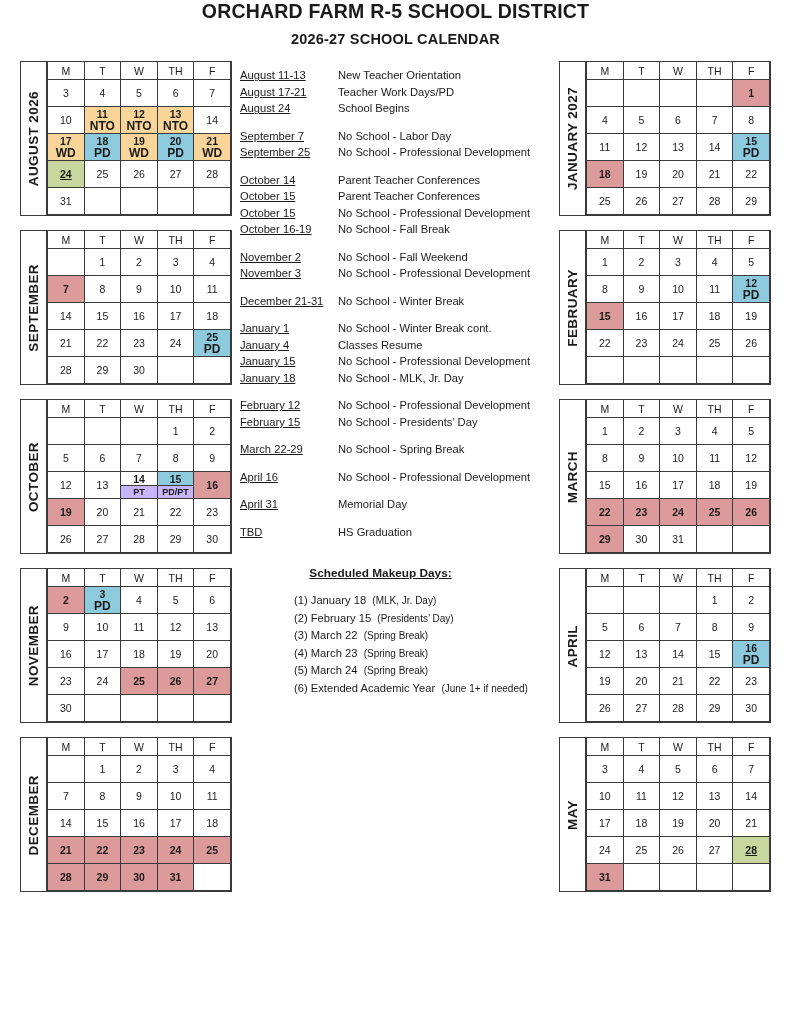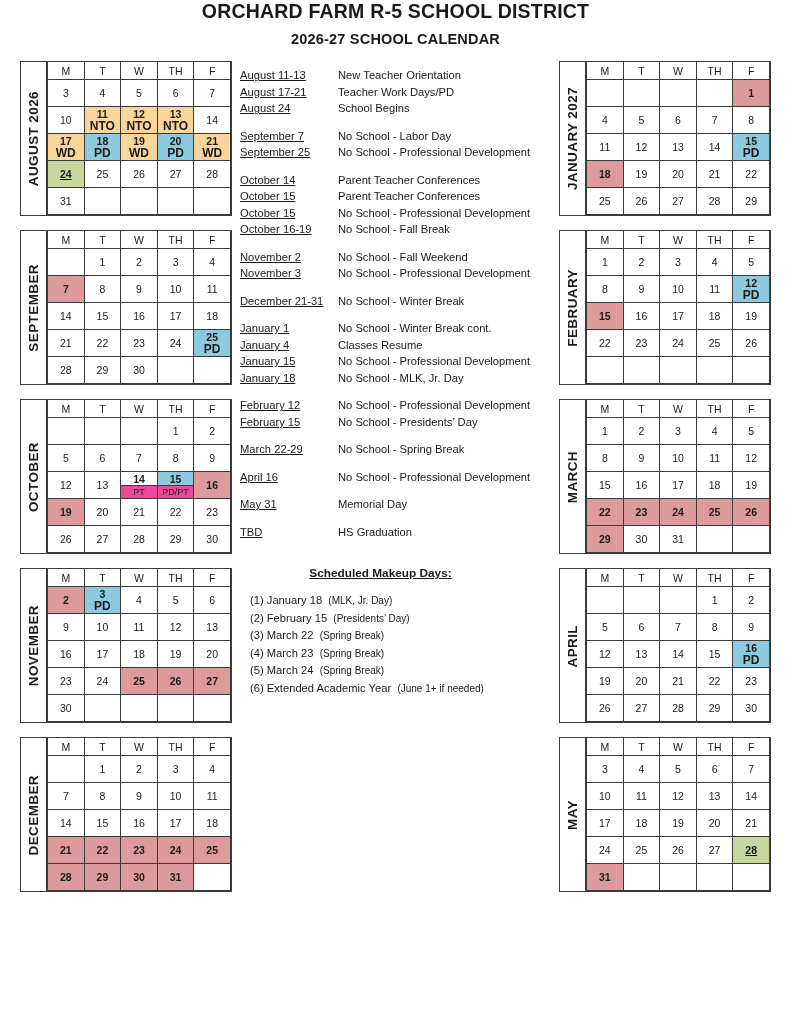--- a/index.html
+++ b/index.html
@@ -128,22 +128,22 @@
     align-items: center;
     justify-content: center;
     font-weight: bold;
     font-size: 10.5px;
   }
   .split-bot {
     flex: 1 1 50%;
     display: flex;
     align-items: center;
     justify-content: center;
-    background: #ec4899;
-    font-weight: normal;
+    background: #c4b5fd;
+    font-weight: bold;
     font-size: 9px;
     border-top: 1px solid #3a3a3a;
   }
   .bg-blue  { background: #8ecadd; }
   .bg-white { background: #ffffff; }
 
   
   .legend {
     padding-top: 6px;
     font-size: 11.2px;
@@ -168,20 +168,21 @@
     text-align: center;
     font-weight: bold;
     text-decoration: underline;
     font-size: 11.8px;
     margin-bottom: 12px;
     padding-right: 40px;
   }
   .makeup-row {
     line-height: 16.5px;
     white-space: nowrap;
+    margin-left: 44px;
   }
   .makeup-note { font-size: 10px; }
 </style>
 </head>
 <body>
 
 <div class="page-header">
   <div class="title-main">ORCHARD FARM R-5 SCHOOL DISTRICT</div>
   <div class="title-sub">2026-27 SCHOOL CALENDAR</div>
 </div>
@@ -1061,21 +1062,21 @@
           </div>
         </div>
         <div class="legend-group">
           <div class="legend-row">
             <div class="legend-date">April 16</div>
             <div class="legend-desc">No School - Professional Development</div>
           </div>
         </div>
         <div class="legend-group">
           <div class="legend-row">
-            <div class="legend-date">May 31</div>
+            <div class="legend-date">April 31</div>
             <div class="legend-desc">Memorial Day</div>
           </div>
         </div>
         <div class="legend-group">
           <div class="legend-row">
             <div class="legend-date">TBD</div>
             <div class="legend-desc">HS Graduation</div>
           </div>
         </div>
       </div>

